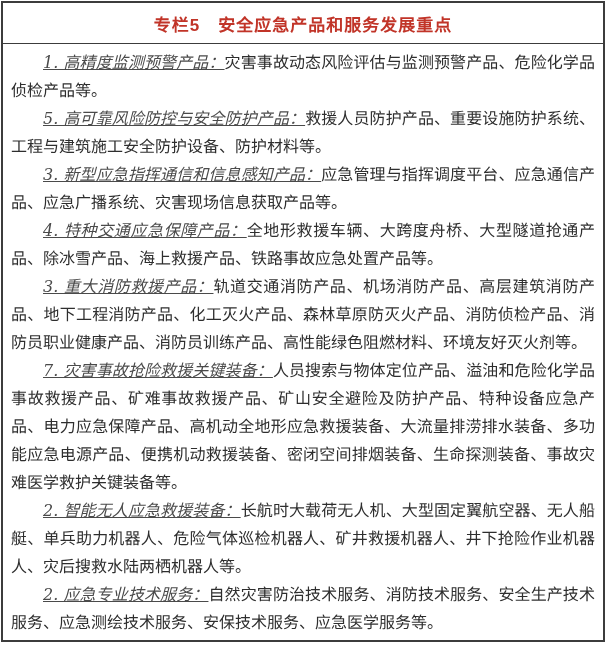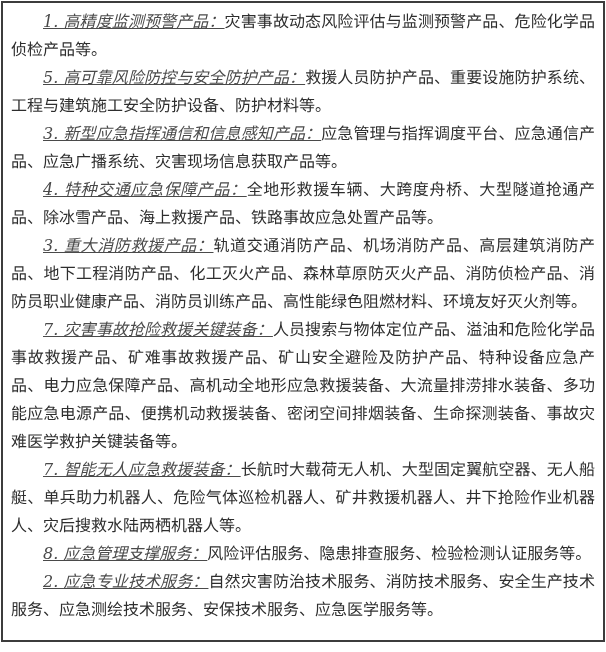--- a/index.html
+++ b/index.html
@@ -61,25 +61,27 @@
     text-decoration: underline;
   }
   .item-body {
     color: var(--body_text);
   }
 </style>
 </head>
 <body>
 
 <div class="column-box">
+  <div class="title-row">
+    <span class="box-title">专栏5　安全应急产品和服务发展重点</span>
+  </div>
   <div class="body-region">
     <p class="item"><span class="item-lead">1. 高精度监测预警产品：</span><span class="item-body">灾害事故动态风险评估与监测预警产品、危险化学品侦检产品等。</span></p>
     <p class="item"><span class="item-lead">5. 高可靠风险防控与安全防护产品：</span><span class="item-body">救援人员防护产品、重要设施防护系统、工程与建筑施工安全防护设备、防护材料等。</span></p>
     <p class="item"><span class="item-lead">3. 新型应急指挥通信和信息感知产品：</span><span class="item-body">应急管理与指挥调度平台、应急通信产品、应急广播系统、灾害现场信息获取产品等。</span></p>
     <p class="item"><span class="item-lead">4. 特种交通应急保障产品：</span><span class="item-body">全地形救援车辆、大跨度舟桥、大型隧道抢通产品、除冰雪产品、海上救援产品、铁路事故应急处置产品等。</span></p>
     <p class="item"><span class="item-lead">3. 重大消防救援产品：</span><span class="item-body">轨道交通消防产品、机场消防产品、高层建筑消防产品、地下工程消防产品、化工灭火产品、森林草原防灭火产品、消防侦检产品、消防员职业健康产品、消防员训练产品、高性能绿色阻燃材料、环境友好灭火剂等。</span></p>
     <p class="item"><span class="item-lead">7. 灾害事故抢险救援关键装备：</span><span class="item-body">人员搜索与物体定位产品、溢油和危险化学品事故救援产品、矿难事故救援产品、矿山安全避险及防护产品、特种设备应急产品、电力应急保障产品、高机动全地形应急救援装备、大流量排涝排水装备、多功能应急电源产品、便携机动救援装备、密闭空间排烟装备、生命探测装备、事故灾难医学救护关键装备等。</span></p>
-    <p class="item"><span class="item-lead">7. 智能无人应急救援装备：</span><span class="item-body">长航时大载荷无人机、大型固定翼航空器、无人船艇、单兵助力机器人、危险气体巡检机器人、矿井救援机器人、井下抢险作业机器人、灾后搜救水陆两栖机器人等。</span></p>
-    <p class="item"><span class="item-lead">8. 应急管理支撑服务：</span><span class="item-body">风险评估服务、隐患排查服务、检验检测认证服务等。</span></p>
+    <p class="item"><span class="item-lead">2. 智能无人应急救援装备：</span><span class="item-body">长航时大载荷无人机、大型固定翼航空器、无人船艇、单兵助力机器人、危险气体巡检机器人、矿井救援机器人、井下抢险作业机器人、灾后搜救水陆两栖机器人等。</span></p>
     <p class="item"><span class="item-lead">2. 应急专业技术服务：</span><span class="item-body">自然灾害防治技术服务、消防技术服务、安全生产技术服务、应急测绘技术服务、安保技术服务、应急医学服务等。</span></p>
 
   </div>
 </div>
 
 </body></html>

